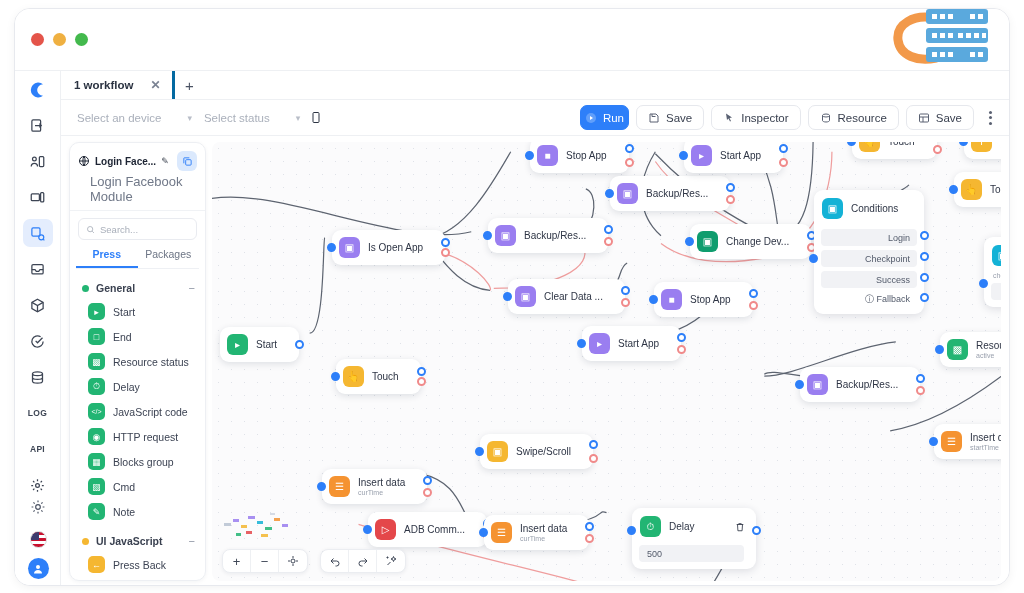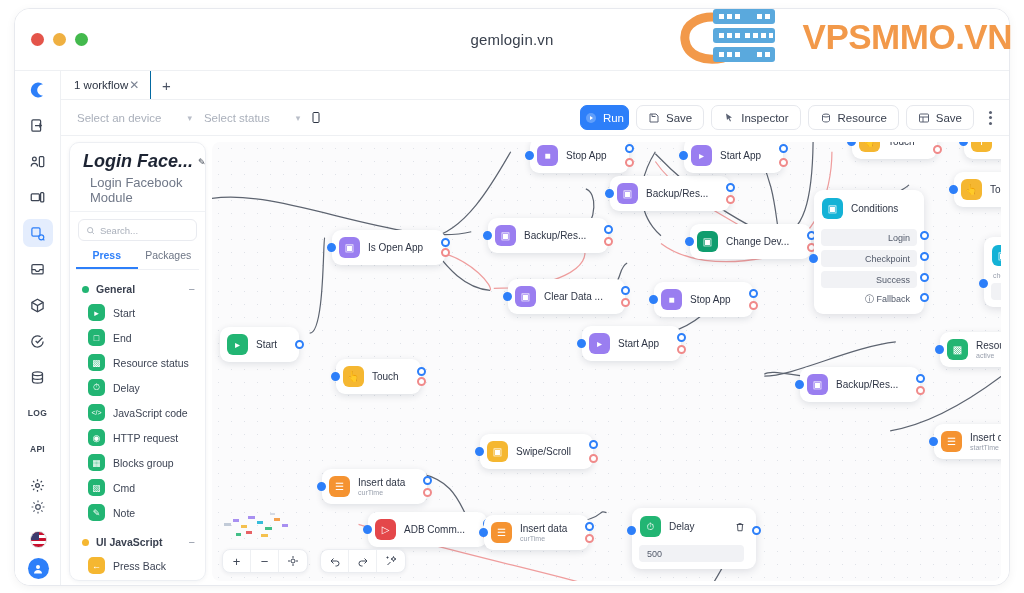--- a/index.html
+++ b/index.html
@@ -75,23 +75,23 @@
   }
   .flag:after { content:""; position:absolute; left:0; top:0; width:8px; height:8px; background:#3c3b6e; }
   .avatar { width: 21px; height: 21px; border-radius: 50%; background:#2d7ff9;
     display:flex; align-items:center; justify-content:center; }
 
   
   .main { flex: 1; display: flex; flex-direction: column; position: relative; min-width: 0; }
 
   .tabs { height: 29px; display:flex; align-items:flex-end; border-bottom:1px solid #eef0f3; background:#fff; }
   .tab {
-    height: 28px; display:flex; align-items:center; gap:1px;
+    height: 28px; display:flex; align-items:center; gap:17px;
     padding: 0 11px 0 13px; font-size: 11.5px; color:#2b3342;
-    border-right:1px solid #0369a1; background:#fff; cursor:pointer;
+    border-right:3px solid #0369a1; background:#fff; cursor:pointer;font-weight:bold;
   }
   .tab .x { color:#7a8292; font-size: 12px; }
   .tab-add { width: 30px; height:28px; display:flex; align-items:center; justify-content:center;
     color:#4a5263; font-size:15px; cursor:pointer; }
 
   .toolbar { height: 36px; display:flex; align-items:center; padding: 0 10px;
     border-bottom: 1px solid #eef0f3; background:#fff; position:relative; z-index: 20;}
   .select {
     display:flex; align-items:center; gap: 26px; font-size: 11.5px; color:#aab0bb;
     padding: 3px 6px; cursor:pointer; white-space: nowrap;
@@ -115,21 +115,21 @@
   
   .panel {
     width: 137px; flex:0 0 137px; margin: 6px 0 6px 8px;
     background:#fff; border:1px solid #edeff3; border-radius:10px;
     display:flex; flex-direction:column; overflow:hidden;
     box-shadow: 0 1px 4px rgba(20,30,60,.05);
     position: relative; z-index: 10;
   }
   .panel-head { padding: 8px 8px 6px 8px; border-bottom:1px solid #f0f2f5; }
   .panel-title-row { display:flex; align-items:center; gap:5px; }
-  .panel-title { font-size: 18px; font-weight: bold; color:#1d2433; white-space:nowrap;font-style:italic; }
+  .panel-title { font-size: 10px; font-weight: bold; color:#1d2433; white-space:nowrap; }
   .pencil { font-size: 9px; color:#39404d; }
   .copy-badge {
     margin-left:auto; width: 20px; height:20px; border-radius:6px;
     background:#dbe9fd; display:flex; align-items:center; justify-content:center;
     color:#2d7ff9; cursor:pointer;
   }
   .panel-sub { font-size: 13px; color:#707888; margin-top: 3px; padding-left: 12px; }
   .search {
     margin: 7px 8px 0 8px; height: 22px; border:1px solid #e9ebf0; border-radius:6px;
     display:flex; align-items:center; gap:5px; padding: 0 7px;
@@ -213,21 +213,20 @@
 
 <div id="root">
  <div class="window">
 
   <div class="titlebar">
     <div class="traffic">
       <span class="dot red"></span>
       <span class="dot yellow"></span>
       <span class="dot green"></span>
     </div>
-    <div class="addr">gemlogin.vn</div>
   </div>
 
   <div class="app">
 
     <div class="rail">
       <div class="rail-logo">
         <svg width="20" height="20" viewBox="0 0 24 24">
               <path d="M18 5a9 9 0 1 0 0 14 7 7 0 1 1 0-14z" fill="#2d7ff9"></path>
             </svg>
       </div>
@@ -826,15 +825,14 @@
           <rect x="74" y="29" width="5" height="5"></rect>
        <rect x="82" y="29" width="5" height="5"></rect>
           <rect x="90" y="29" width="4" height="5"></rect>
        <rect x="40" y="48" width="5" height="5"></rect>
           <rect x="48" y="48" width="5" height="5"></rect>
           <rect x="56" y="48" width="5" height="5"></rect>
        <rect x="78" y="48" width="5" height="5"></rect>
           <rect x="86" y="48" width="5" height="5"></rect>
      </g>
    </svg>
-   <div class="wm-text">VPSMMO.VN</div>
  </div>
 </div>
 
 </body></html>

